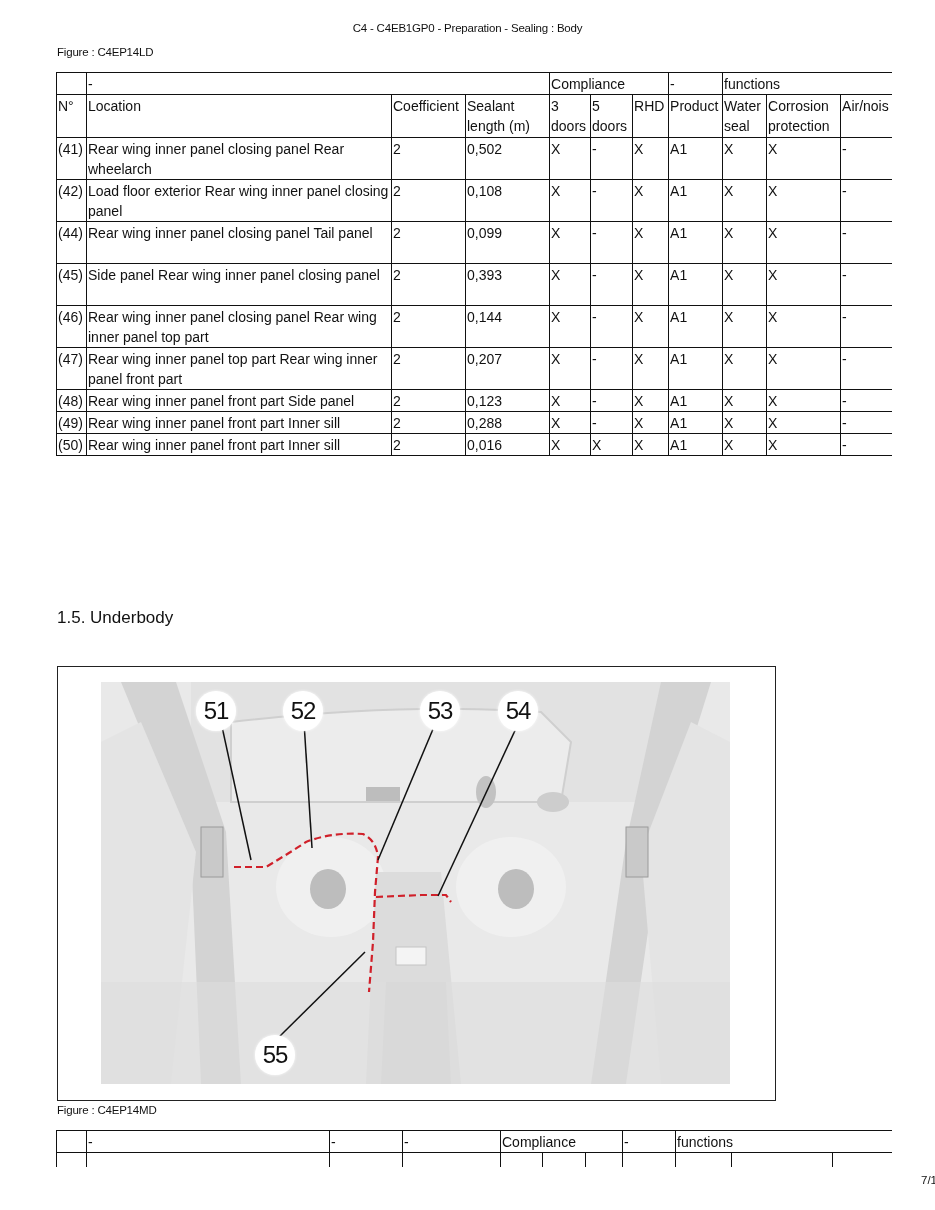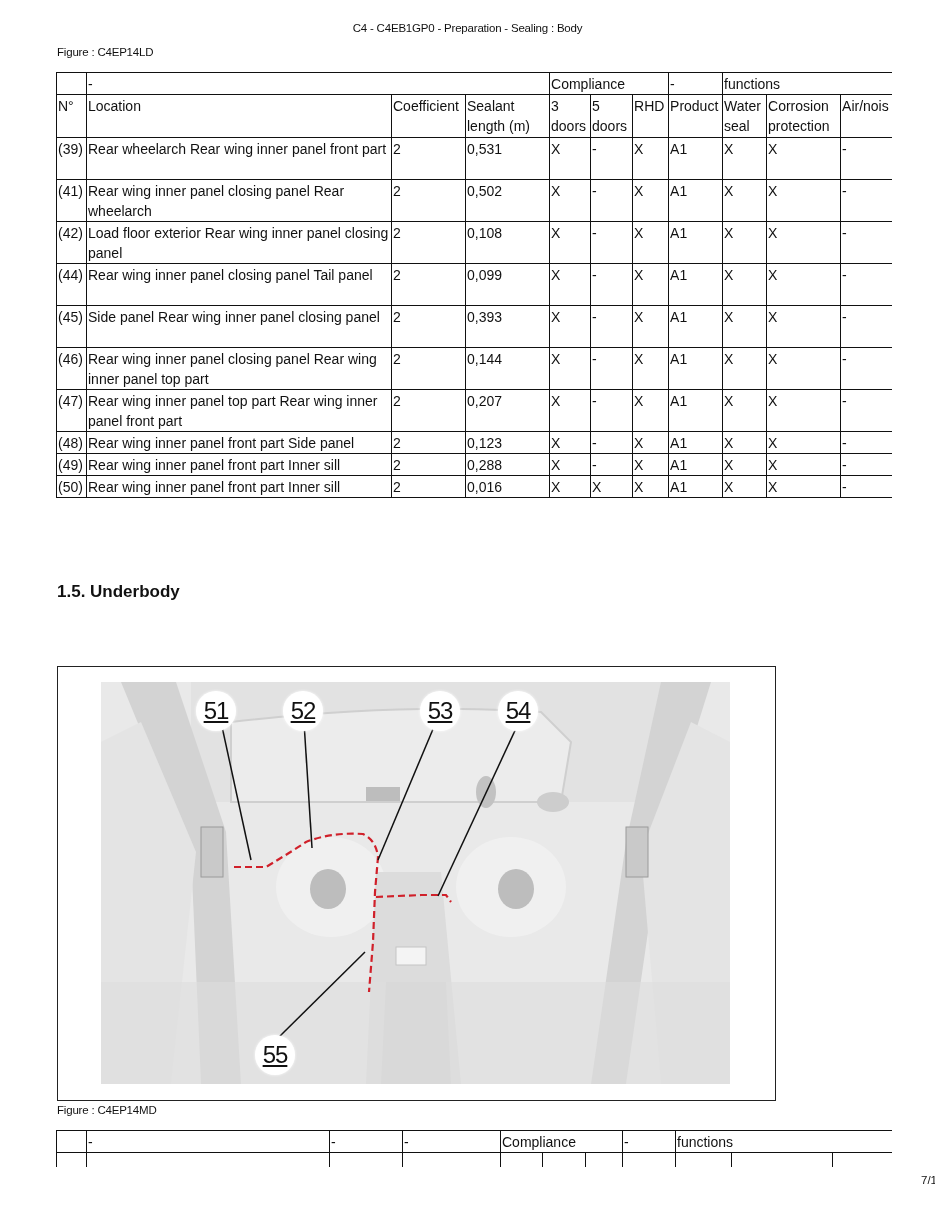--- a/index.html
+++ b/index.html
@@ -16,21 +16,21 @@
   .t td { border:1.5px solid #111; vertical-align:top; padding:1px 1px 0 1px; line-height:20px; overflow:hidden; white-space:normal; }
   .clip-wrap { position:absolute; overflow:hidden; }
   .t tr.hdr1 td { height:20px; }
   .t tr.hdr2 td { height:41px; }
 
   
   .figure-box { left:57px; top:666px; width:717px; height:433px; border:1.2px solid #222; background:#fff; }
   .figure-img { left:101px; top:682px; width:629px; height:402px; background:#e8e8e8; overflow:hidden; }
   .callout { position:absolute; width:40px; height:40px; border-radius:50%; background:#fff;
              font-size:24px; display:flex; align-items:center; justify-content:center; letter-spacing:-1px;
-             box-shadow:0 0 3px rgba(255,255,255,0.9);text-decoration:underline; }
+             box-shadow:0 0 3px rgba(255,255,255,0.9); }
 </style>
 </head>
 <body>
 
 <div class="abs doc-title">C4 - C4EB1GP0 - Preparation - Sealing : Body</div>
 <div class="abs fig-caption" style="left:57px; top:46px;">Figure : C4EP14LD</div>
 
 <div class="clip-wrap" style="left:56px; top:72px; width:836px; height:512px;">
   <table class="t" id="table1" style="left:0; top:0; width:874px;">
     <colgroup>
@@ -63,33 +63,20 @@
       <td>5 doors</td>
       <td>RHD</td>
       <td>Product</td>
       <td>Water seal</td>
       <td>Corrosion protection</td>
       <td>Air/nois seal</td>
     </tr>
     </tbody>
       <tbody id="t1body">
         <tr style="height: 42px;">
-          <td>(39)</td>
-          <td>Rear wheelarch Rear wing inner panel front part</td>
-          <td>2</td>
-          <td>0,531</td>
-          <td>X</td>
-          <td>-</td>
-          <td>X</td>
-          <td>A1</td>
-          <td>X</td>
-          <td>X</td>
-          <td>-</td>
-        </tr>
-        <tr style="height: 42px;">
           <td>(41)</td>
           <td>Rear wing inner panel closing panel Rear wheelarch</td>
           <td>2</td>
           <td>0,502</td>
           <td>X</td>
           <td>-</td>
           <td>X</td>
           <td>A1</td>
           <td>X</td>
           <td>X</td>
@@ -196,21 +183,21 @@
           <td>X</td>
           <td>A1</td>
           <td>X</td>
           <td>X</td>
           <td>-</td>
         </tr>
       </tbody>
   </table>
 </div>
 
-<div class="abs section-heading" style="left:57px; top:582px;font-weight:bold;">1.5. Underbody</div>
+<div class="abs section-heading" style="left:57px; top:608px;">1.5. Underbody</div>
 
 <div class="abs figure-box"></div>
 <div class="abs figure-img">
   <svg width="629" height="402" viewBox="0 0 629 402" xmlns="http://www.w3.org/2000/svg">
     <rect x="0" y="0" width="629" height="402" fill="#e9e9e9"></rect>
 
     <path d="M90 0 L560 0 L560 120 L90 120 Z" fill="#e2e2e2"></path>
     <path d="M130 40 Q300 20 440 30 L470 60 L460 120 L130 120 Z" fill="#ececec" stroke="#cfcfcf" stroke-width="2"></path>
     <rect x="265" y="105" width="34" height="14" fill="#bdbdbd"></rect>
     <ellipse cx="385" cy="110" rx="10" ry="16" fill="#c2c2c2"></ellipse>

